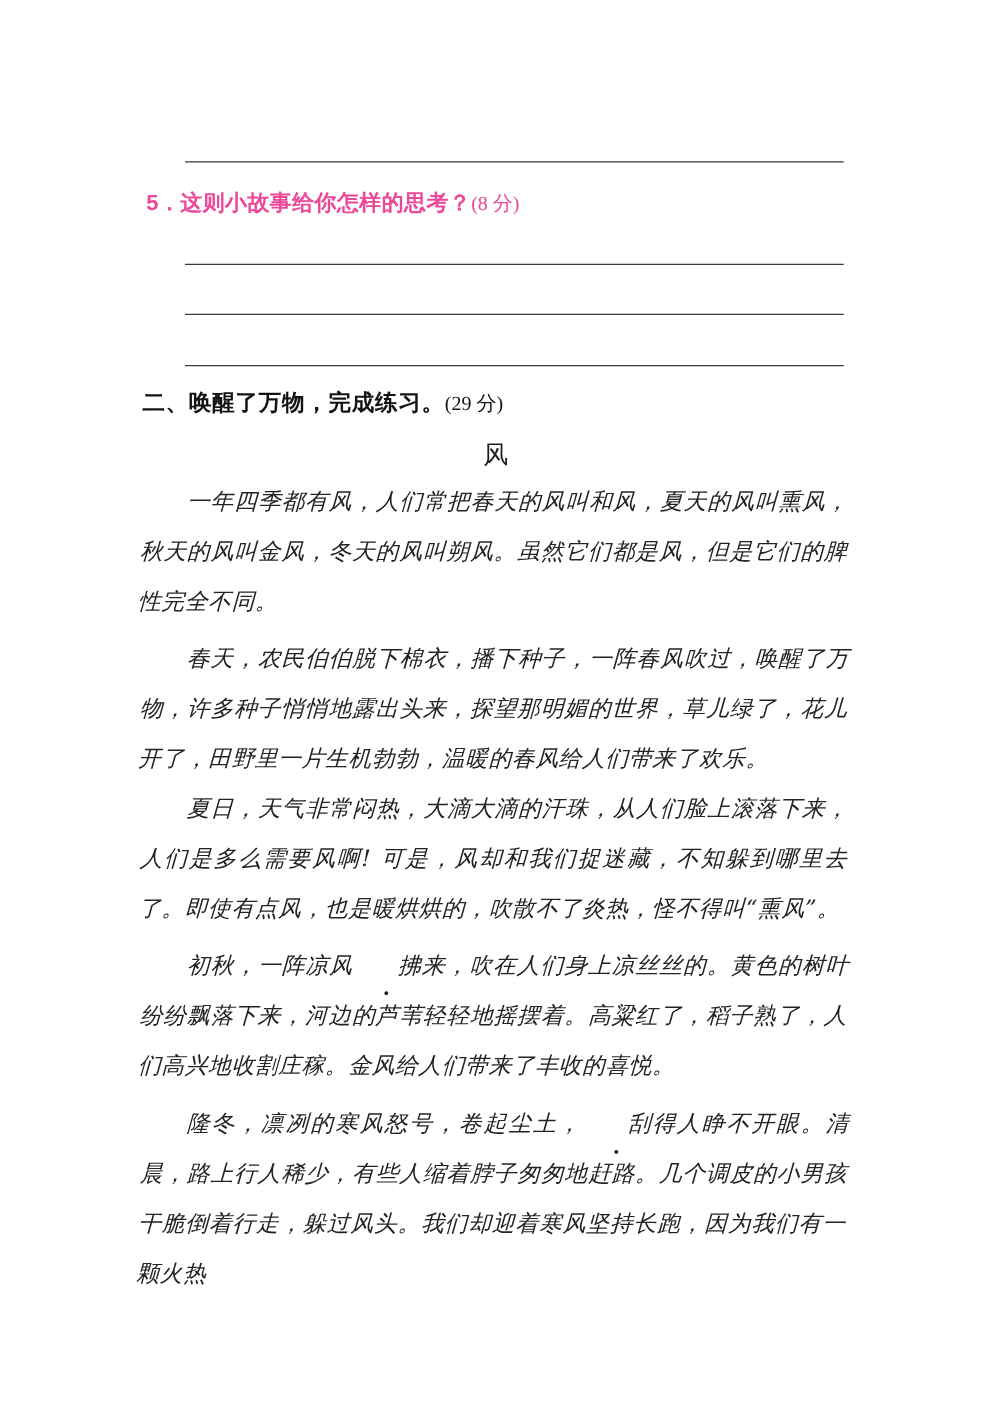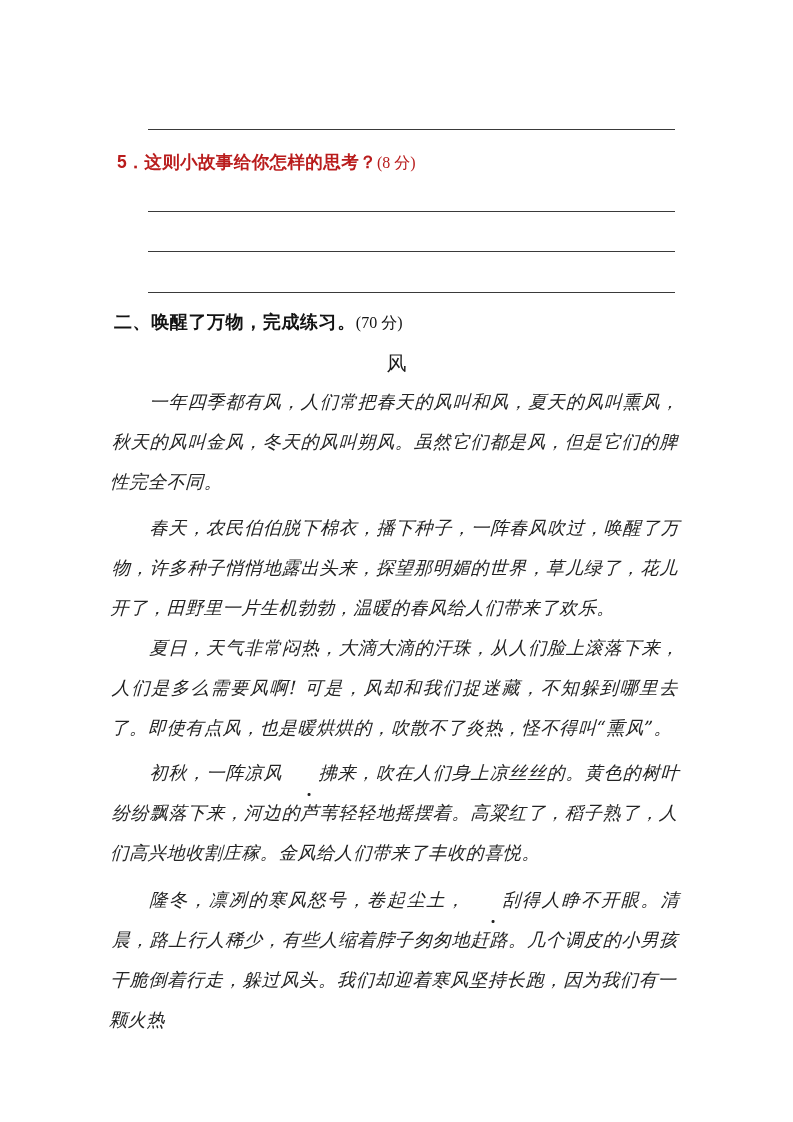--- a/index.html
+++ b/index.html
@@ -35,21 +35,21 @@
 
   
   .question {
     position: absolute;
     left: 117px;
     right: 60px;
     font-family: "Liberation Sans", sans-serif;
     font-weight: bold;
     font-size: 17.5px;
     letter-spacing: 0.4px;
-    color: #b91c1c;
+    color: #ec4899;
     white-space: nowrap;
   }
   .question .q-num {
     font-weight: bold;
     letter-spacing: 0px;
   }
   .question .marks {
     font-family: "Liberation Serif", serif;
     font-weight: normal;
     font-size: 16px;
@@ -129,21 +129,21 @@
 
   <div class="question" style="top:150px">
     <span class="q-num">5．</span><span>这则小故事给你怎样的思考？</span><span class="marks">(8 分)</span>
   </div>
 
   <div class="answer-line" style="top:211px"></div>
   <div class="answer-line" style="top:251px"></div>
   <div class="answer-line" style="top:292px"></div>
 
   <div class="section-heading" style="top:310px">
-    <span>二、唤醒了万物，完成练习。</span><span class="marks">(70 分)</span>
+    <span>二、唤醒了万物，完成练习。</span><span class="marks">(29 分)</span>
   </div>
 
   <div class="article-title" style="top:350px">风</div>
 
   <div class="para" style="top:382px">一年四季都有风，人们常把春天的风叫和风，夏天的风叫熏风，秋天的风叫金风，冬天的风叫朔风。虽然它们都是风，但是它们的脾性完全不同。</div>
 
   <div class="para" style="top:508px">春天，农民伯伯脱下棉衣，播下种子，一阵春风吹过，唤醒了万物，许多种子悄悄地露出头来，探望那明媚的世界，草儿绿了，花儿开了，田野里一片生机勃勃，温暖的春风给人们带来了欢乐。</div>
 
   <div class="para" style="top:628px">夏日，天气非常闷热，大滴大滴的汗珠，从人们脸上滚落下来，人们是多么需要风啊! 可是，风却和我们捉迷藏，不知躲到哪里去了。即使有点风，也是暖烘烘的，吹散不了炎热，怪不得叫“熏风”。</div>
 

